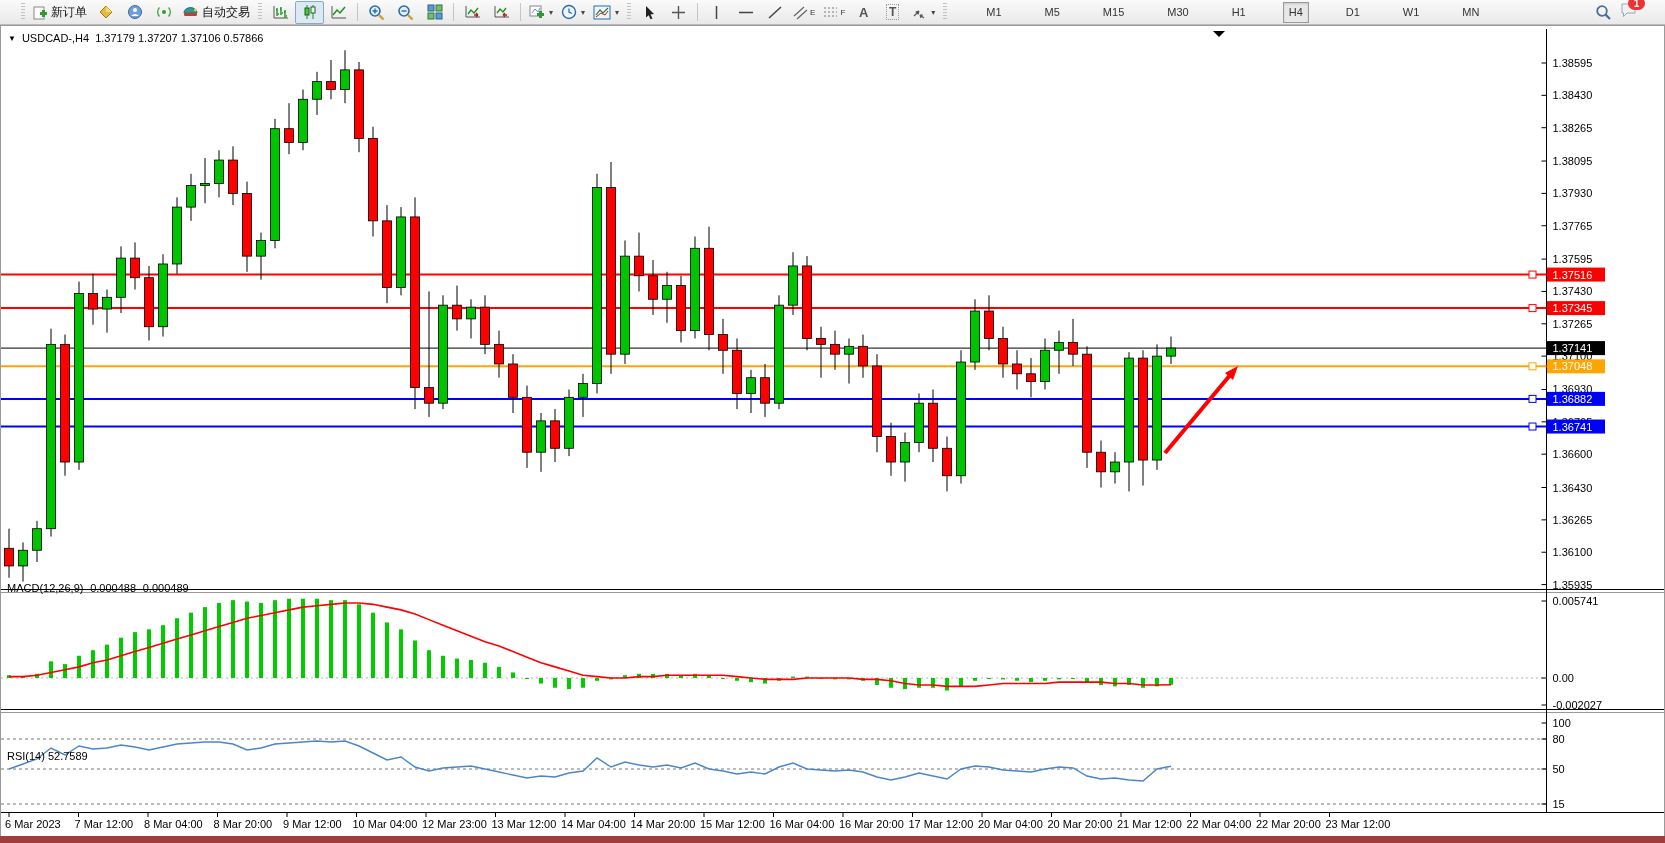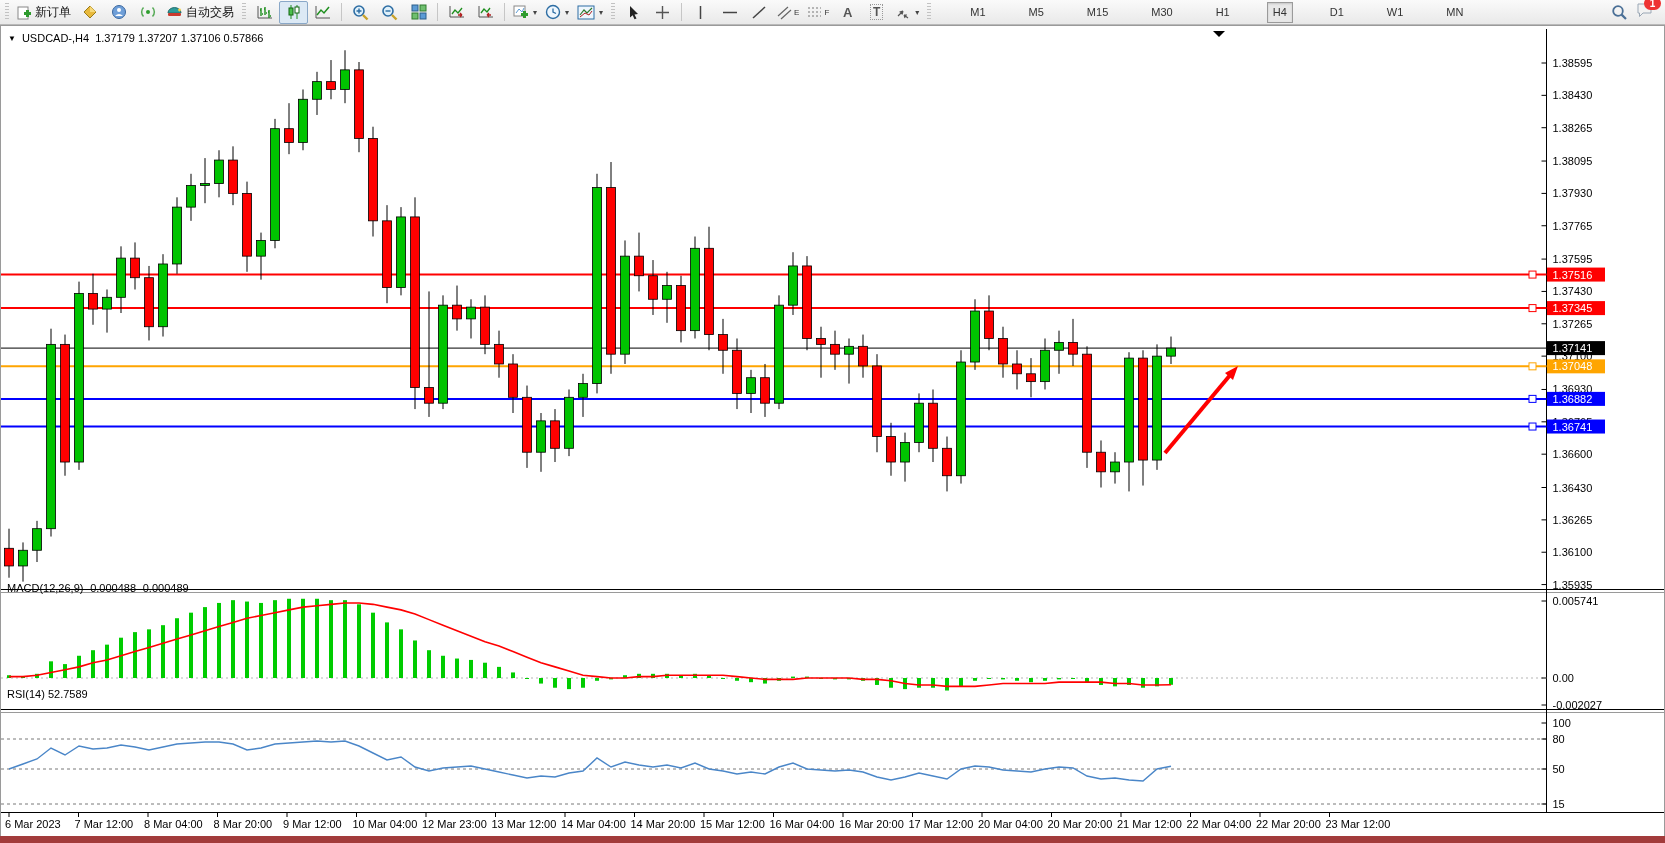--- a/index.html
+++ b/index.html
@@ -1,19 +1,19 @@
 <!DOCTYPE html>
 <html><head>
 <meta charset="utf-8">
 <style>
   html,body{margin:0;padding:0;background:#d4d0c8;font-family:"Liberation Sans","DejaVu Sans",sans-serif;}
   .screen{position:relative;width:1665px;height:843px;background:#fff;overflow:hidden;}
   
   .toolbar{position:absolute;left:0;top:0;width:1665px;height:25px;background:linear-gradient(#fafafa,#e9e9e9);
-           border-bottom:1px solid #b9b9b9;display:flex;align-items:center;padding:0 1px;box-sizing:border-box;}
+           border-bottom:1px solid #b9b9b9;display:flex;align-items:center;padding:0 17px;box-sizing:border-box;}
   .tb-btn{height:21px;min-width:21px;display:flex;align-items:center;justify-content:center;gap:3px;
           padding:0 3px;border:1px solid transparent;border-radius:2px;font-size:12px;color:#222;cursor:default;}
   .tb-btn.pressed{border:1px solid #8aa8c8;background:#dce9f5;}
   .tb-txt{font-size:12px;color:#111;white-space:nowrap;}
   .grip{width:4px;height:18px;margin:0 4px;background:repeating-linear-gradient(to bottom,#c2c2c2 0 1px,transparent 1px 3px);}
   .sep{width:1px;height:18px;background:#c6c6c6;margin:0 4px;}
   .caret{font-size:8px;color:#444;margin-left:1px;}
   .tf-btn{height:19px;padding:0 5px;font-size:11px;color:#333;border:1px solid transparent;display:flex;align-items:center;margin-left:29px;}
   .tf-btn.active{border:1px solid #9a9a9a;background:#e8e8e8;box-shadow:inset 0 1px 2px rgba(0,0,0,.15);}
   .tb-right{margin-left:auto;display:flex;align-items:center;gap:8px;padding-right:10px;}
@@ -660,17 +660,17 @@
           <text x="1324.5" y="827" font-size="11" fill="#000">23 Mar 12:00</text>
         </g>
       </svg>
 
     <div class="overlay" style="left:7px;top:6px;display:flex;gap:6px;align-items:center;">
       <span style="font-size:8px;">▼</span>
       <span>USDCAD-,H4</span>
       <span>1.37179 1.37207 1.37106 0.57866</span>
     </div>
     <div class="overlay" style="left:6px;top:556px;">MACD(12,26,9) -0.000488 -0.000489</div>
-    <div class="overlay" style="left:6px;top:662px;">RSI(14) 52.7589</div>
+    <div class="overlay" style="left:6px;top:724px;">RSI(14) 52.7589</div>
   </div>
 
   <div class="footer-bar" style="background: rgb(162, 59, 59);"></div>
 </div>
 
 </body></html>

